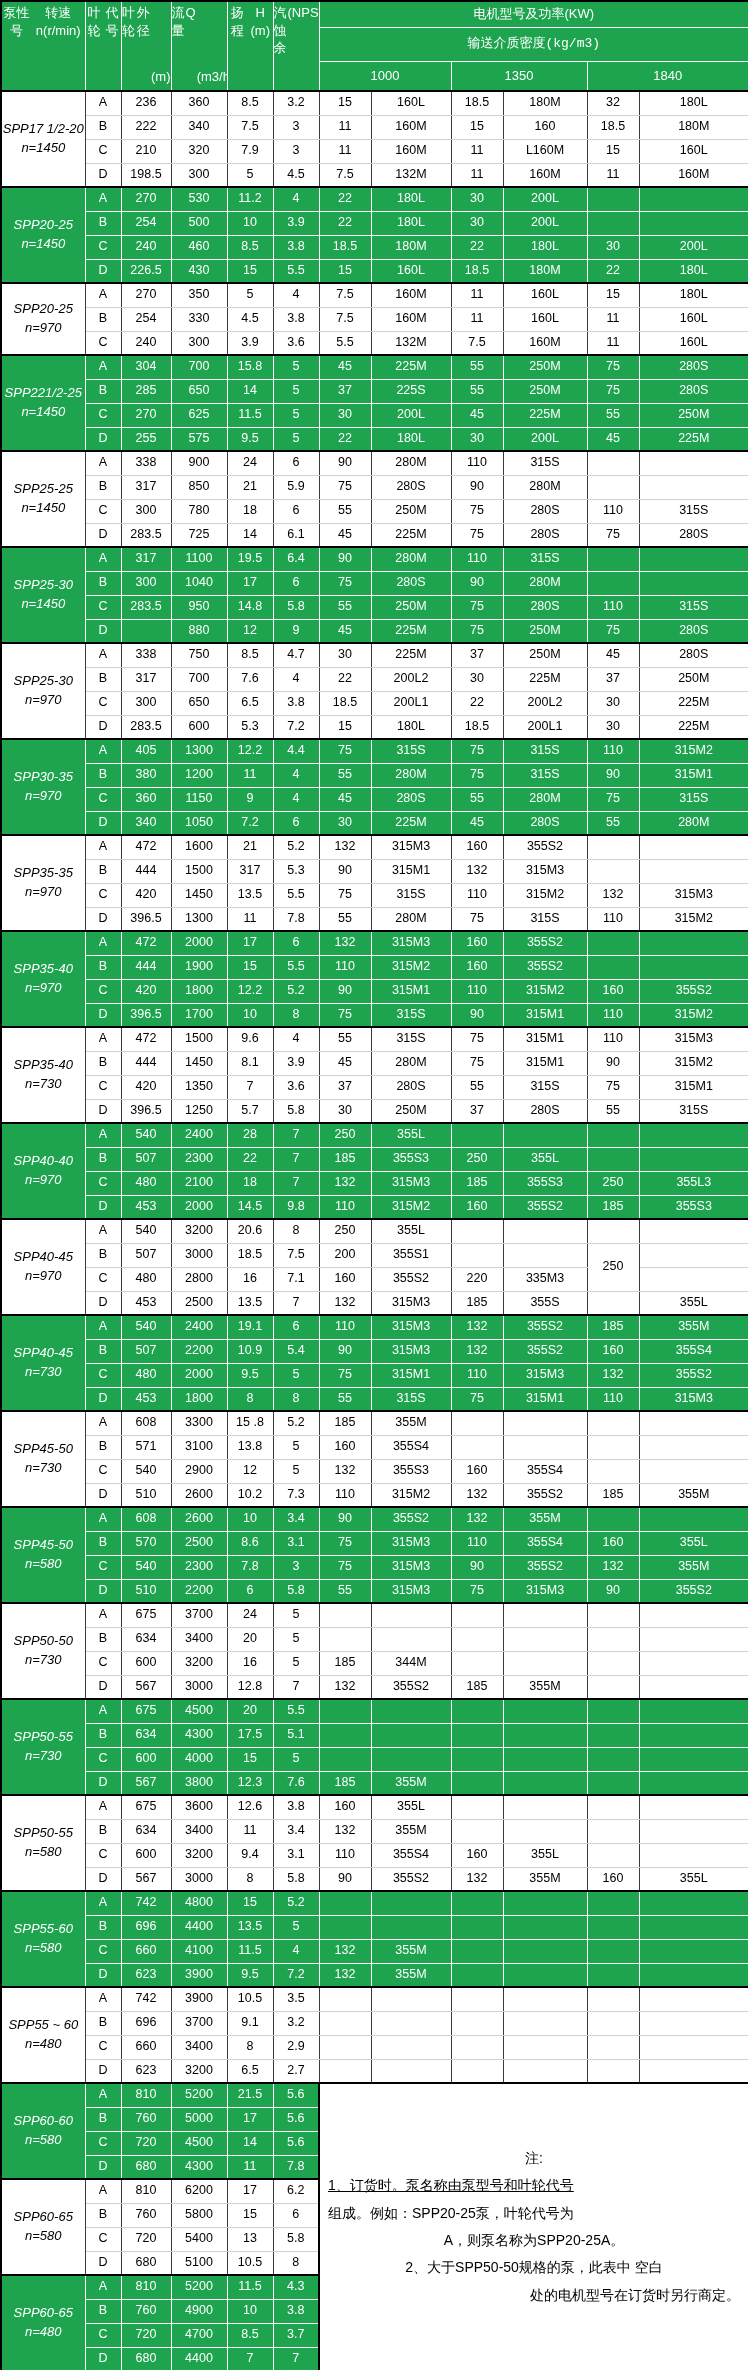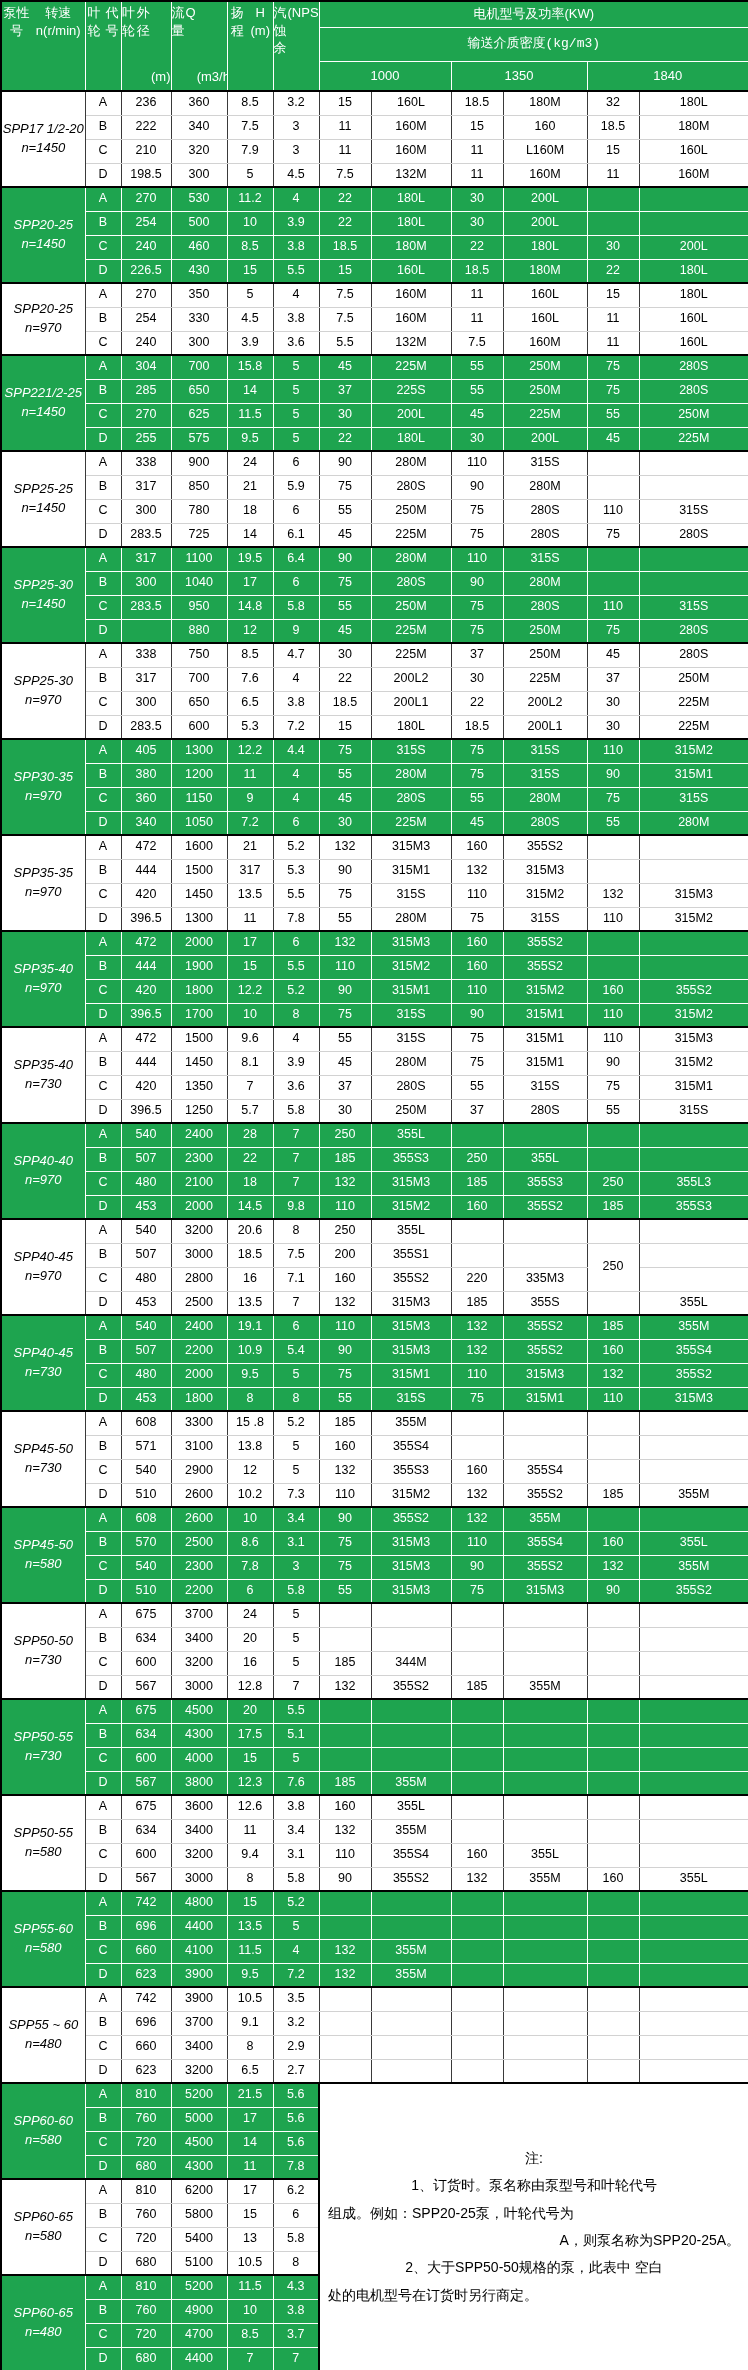--- a/index.html
+++ b/index.html
@@ -1270,25 +1270,25 @@
           <div>SPP60-60</div>
           <div>n=580</div>
         </td>
         <td>A</td>
         <td>810</td>
         <td>5200</td>
         <td>21.5</td>
         <td>5.6</td>
         <td class="notes-cell" colspan="6" rowspan="12">
           <div style="text-align: center;">注:</div>
-          <div style="text-align: center;">1、订货时。泵名称由泵型号和叶轮代号</div>
+          <div style="text-align: left; text-decoration: underline;">1、订货时。泵名称由泵型号和叶轮代号</div>
           <div style="text-align: left;">组成。例如：SPP20-25泵，叶轮代号为</div>
-          <div style="text-align: right;">A，则泵名称为SPP20-25A。</div>
+          <div style="text-align: center;">A，则泵名称为SPP20-25A。</div>
           <div style="text-align: center;">2、大于SPP50-50规格的泵，此表中 空白</div>
-          <div style="text-align: left;">处的电机型号在订货时另行商定。</div>
+          <div style="text-align: right;">处的电机型号在订货时另行商定。</div>
         </td>
       </tr>
       <tr class="sec-green">
         <td>B</td>
         <td>760</td>
         <td>5000</td>
         <td>17</td>
         <td>5.6</td>
       </tr>
       <tr class="sec-green">

